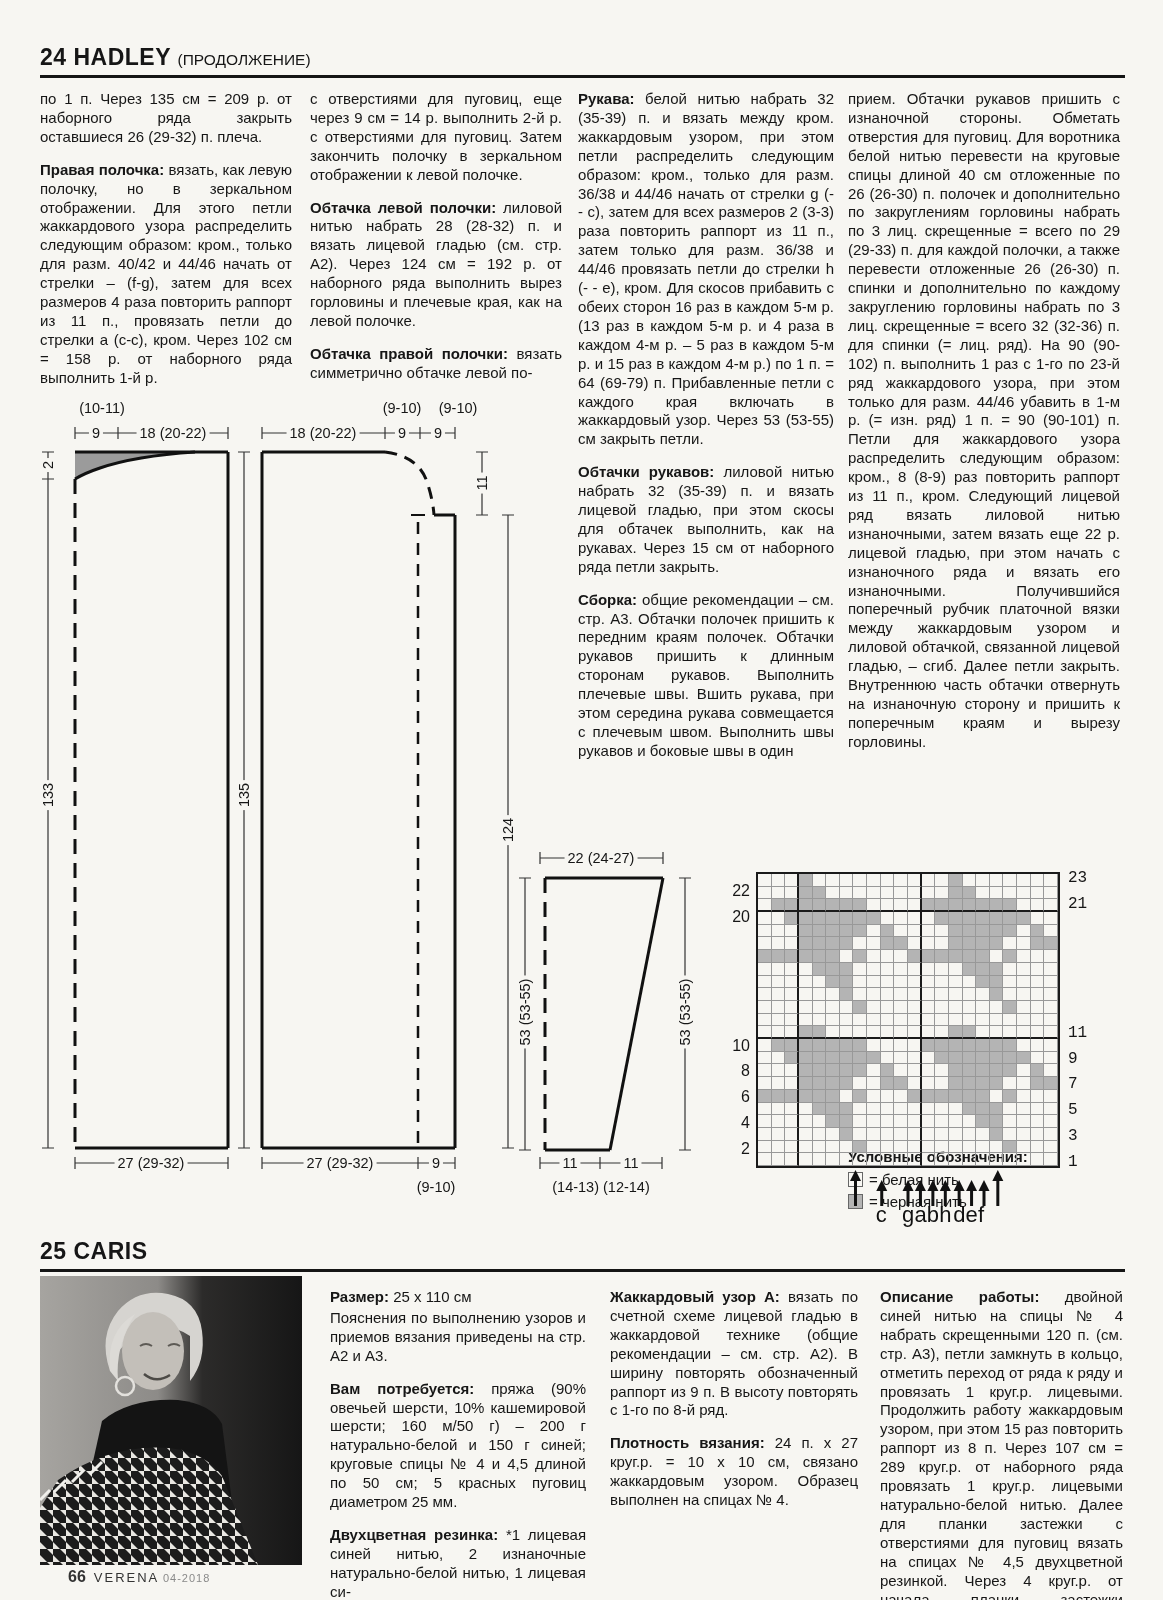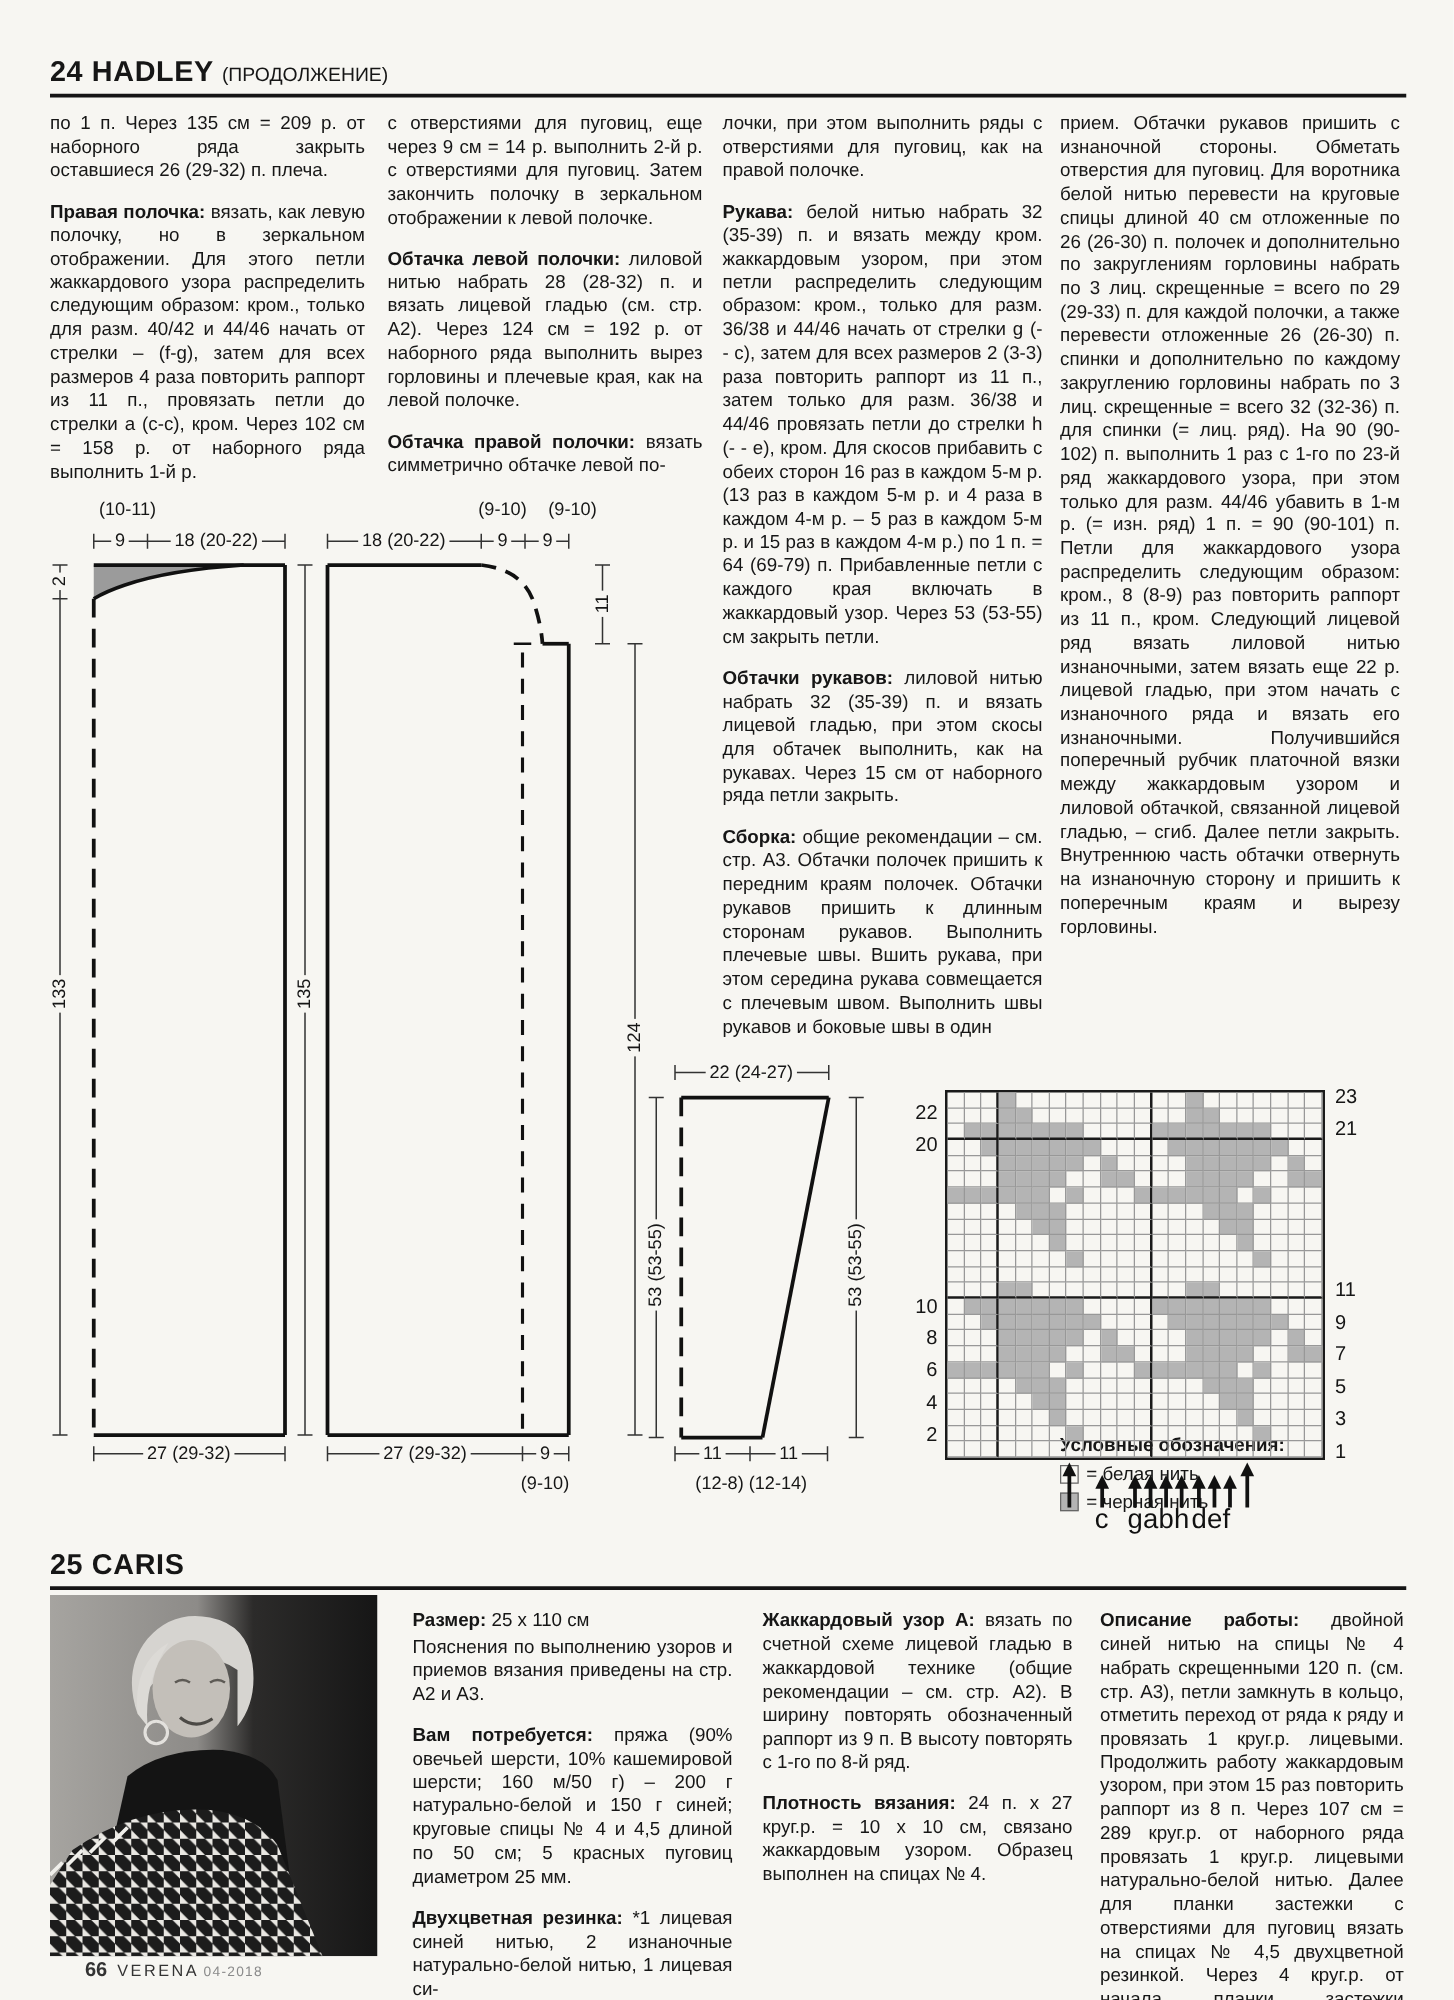--- a/index.html
+++ b/index.html
@@ -56,21 +56,20 @@
     <p><b class="lead">Правая полочка:</b> <span>вязать, как левую полочку, но в зеркальном отображении. Для этого петли жаккардового узора распределить следующим образом: кром., только для разм. 40/42 и 44/46 начать от стрелки – (f-g), затем для всех размеров 4 раза повторить раппорт из 11 п., провязать петли до стрелки a (c-c), кром. Через 102 см = 158 р. от наборного ряда выполнить 1-й р.</span></p>
   </div>
 
   <div class="col" style="left:310px;top:90px;width:252px;">
     <p><span>с отверстиями для пуговиц, еще через 9 см = 14 р. выполнить 2-й р. с отверстиями для пуговиц. Затем закончить полочку в зеркальном отображении к левой полочке.</span></p>
     <p><b class="lead">Обтачка левой полочки:</b> <span>лиловой нитью набрать 28 (28-32) п. и вязать лицевой гладью (см. стр. А2). Через 124 см = 192 р. от наборного ряда выполнить вырез горловины и плечевые края, как на левой полочке.</span></p>
     <p><b class="lead">Обтачка правой полочки:</b> <span>вязать симметрично обтачке левой по-</span></p>
   </div>
 
   <div class="col" style="left:578px;top:90px;width:256px;">
-    <p><span>лочки, при этом выполнить ряды с отверстиями для пуговиц, как на правой полочке.</span></p>
     <p><b class="lead">Рукава:</b> <span>белой нитью набрать 32 (35-39) п. и вязать между кром. жаккардовым узором, при этом петли распределить следующим образом: кром., только для разм. 36/38 и 44/46 начать от стрелки g (- - c), затем для всех размеров 2 (3-3) раза повторить раппорт из 11 п., затем только для разм. 36/38 и 44/46 провязать петли до стрелки h (- - e), кром. Для скосов прибавить с обеих сторон 16 раз в каждом 5-м р. (13 раз в каждом 5-м р. и 4 раза в каждом 4-м р. – 5 раз в каждом 5-м р. и 15 раз в каждом 4-м р.) по 1 п. = 64 (69-79) п. Прибавленные петли с каждого края включать в жаккардовый узор. Через 53 (53-55) см закрыть петли.</span></p>
     <p><b class="lead">Обтачки рукавов:</b> <span>лиловой нитью набрать 32 (35-39) п. и вязать лицевой гладью, при этом скосы для обтачек выполнить, как на рукавах. Через 15 см от наборного ряда петли закрыть.</span></p>
     <p><b class="lead">Сборка:</b> <span>общие рекомендации – см. стр. А3. Обтачки полочек пришить к передним краям полочек. Обтачки рукавов пришить к длинным сторонам рукавов. Выполнить плечевые швы. Вшить рукава, при этом середина рукава совмещается с плечевым швом. Выполнить швы рукавов и боковые швы в один</span></p>
   </div>
 
   <div class="col" style="left:848px;top:90px;width:272px;">
     <p><span>прием. Обтачки рукавов пришить с изнаночной стороны. Обметать отверстия для пуговиц. Для воротника белой нитью перевести на круговые спицы длиной 40 см отложенные по 26 (26-30) п. полочек и дополнительно по закруглениям горловины набрать по 3 лиц. скрещенные = всего по 29 (29-33) п. для каждой полочки, а также перевести отложенные 26 (26-30) п. спинки и дополнительно по каждому закруглению горловины набрать по 3 лиц. скрещенные = всего 32 (32-36) п. для спинки (= лиц. ряд). На 90 (90-102) п. выполнить 1 раз с 1-го по 23-й ряд жаккардового узора, при этом только для разм. 44/46 убавить в 1-м р. (= изн. ряд) 1 п. = 90 (90-101) п. Петли для жаккардового узора распределить следующим образом: кром., 8 (8-9) раз повторить раппорт из 11 п., кром. Следующий лицевой ряд вязать лиловой нитью изнаночными, затем вязать еще 22 р. лицевой гладью, при этом начать с изнаночного ряда и вязать его изнаночными. Получившийся поперечный рубчик платочной вязки между жаккардовым узором и лиловой обтачкой, связанной лицевой гладью, – сгиб. Далее петли закрыть. Внутреннюю часть обтачки отвернуть на изнаночную сторону и пришить к поперечным краям и вырезу горловины.</span></p>
   </div>
 
   <div class="legend" style="left:848px;top:1148px;width:272px;">
@@ -152,21 +151,21 @@
     <div class="dim rot" style="left:478px;top:435px;">124</div>
     <div class="dim" style="left:310px;top:768px;">27 (29-32)</div>
     <div class="dim" style="left:406px;top:768px;">9</div>
     <div class="dim note" style="left:406px;top:792px;">(9-10)</div>
 
     <div class="dim" style="left:571px;top:463px;">22 (24-27)</div>
     <div class="dim rot" style="left:495px;top:617px;">53 (53-55)</div>
     <div class="dim rot" style="left:655px;top:617px;">53 (53-55)</div>
     <div class="dim" style="left:540px;top:768px;">11</div>
     <div class="dim" style="left:601px;top:768px;">11</div>
-    <div class="dim note" style="left:571px;top:792px;">(12-8) (12-14)</div>
+    <div class="dim note" style="left:571px;top:792px;">(14-13) (12-14)</div>
   </div>
 
   <div class="chart-grid" style="left:756px;top:872px;width:304px;height:296px;">
       <div class="cc"></div>
       <div class="cc"></div>
       <div class="cc bv"></div>
       <div class="cc g"></div>
       <div class="cc"></div>
       <div class="cc"></div>
       <div class="cc"></div>
@@ -672,21 +671,21 @@
     </div>
   <div style="position:absolute;left:720px;top:872px;width:30px;height:296px;text-align:right;">
       <div class="rl" style="top: 10.3043px;">22</div>
       <div class="rl" style="top: 36.0435px;">20</div>
       <div class="rl" style="top: 164.739px;">10</div>
       <div class="rl" style="top: 190.478px;">8</div>
       <div class="rl" style="top: 216.217px;">6</div>
       <div class="rl" style="top: 241.957px;">4</div>
       <div class="rl" style="top: 267.696px;">2</div>
     </div>
-  <div style="position:absolute;left:1068px;top:872px;width:30px;height:296px;text-align:left;">
+  <div style="position:absolute;left:1068px;top:872px;width:30px;height:296px;text-align:left;font-family:Liberation Mono, monospace;">
       <div class="rl" style="top: -2.56522px;">23</div>
       <div class="rl" style="top: 23.1739px;">21</div>
       <div class="rl" style="top: 151.87px;">11</div>
       <div class="rl" style="top: 177.609px;">9</div>
       <div class="rl" style="top: 203.348px;">7</div>
       <div class="rl" style="top: 229.087px;">5</div>
       <div class="rl" style="top: 254.826px;">3</div>
       <div class="rl" style="top: 280.565px;">1</div>
     </div>
   <svg style="position:absolute;left:756px;top:1168px;" width="304" height="40" viewBox="0 0 304 40">

